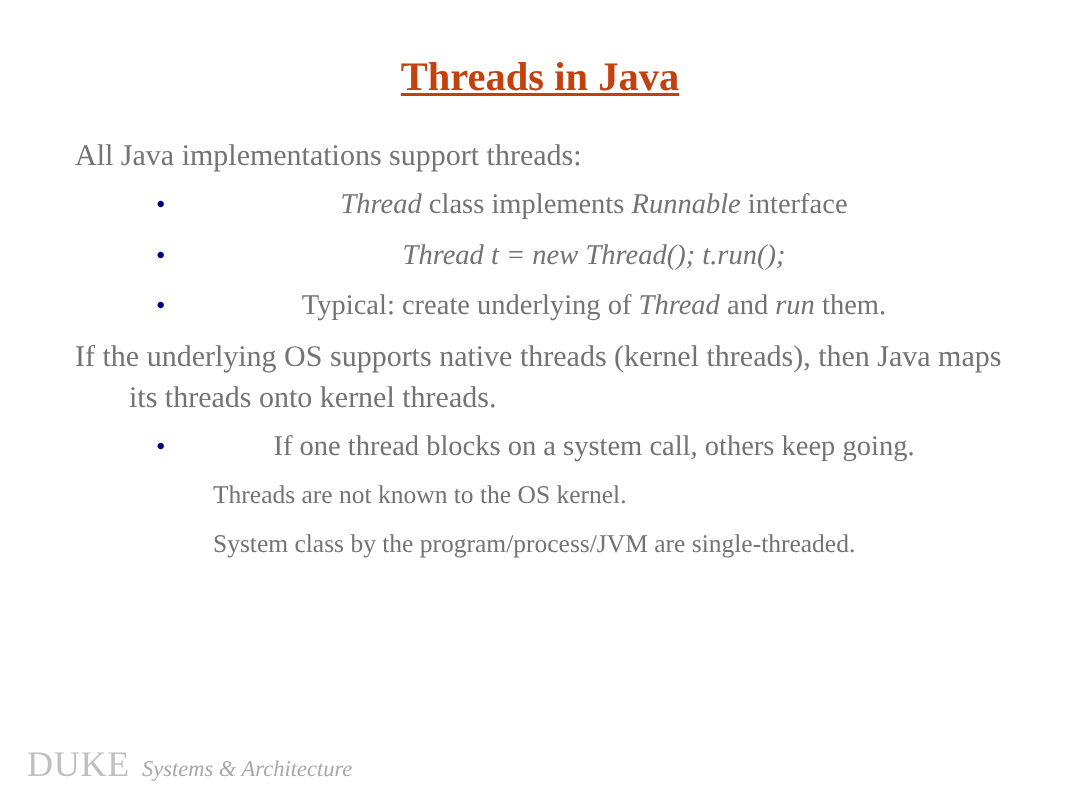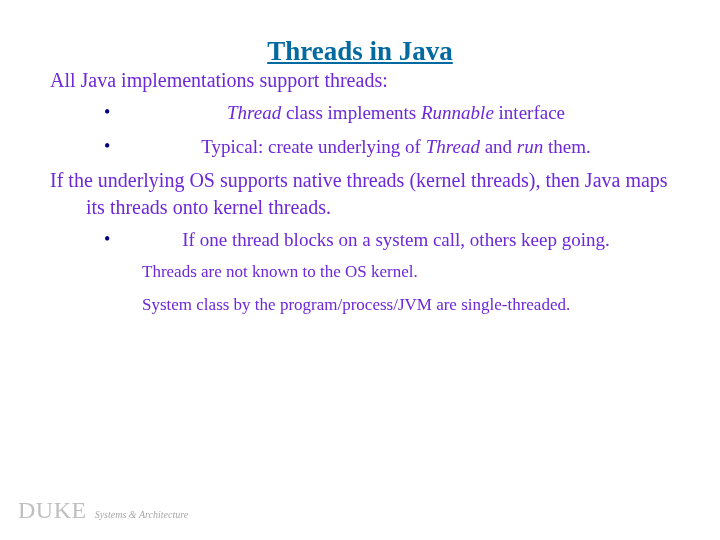--- a/index.html
+++ b/index.html
@@ -12,27 +12,28 @@
     overflow: hidden;
   }
   .slide {
     width: 100%;
     height: 100%;
     padding: 36px 50px 0 50px;
   }
   .title {
     text-align: center;
     font-size: 27px;
-    color: #0369a1;
+    color: #c2410c;
     text-decoration: underline;
+    margin-bottom: 24px;
     font-family: 'Times New Roman', serif;
   }
   .body-text {
     font-size: 20px;
-    color: #6d28d9;
+    color: #737373;
     line-height: 1.35;
     font-family: 'Times New Roman', serif;
   }
   .para {
     margin-bottom: 6px;
   }
   .para-indent {
     padding-left: 36px;
     text-indent: -36px;
     margin-bottom: 6px;
@@ -74,38 +75,41 @@
   }
   .footer-duke {
     font-size: 24px;
     font-weight: normal;
     color: #bfbfbf;
     letter-spacing: 0.5px;
     display: inline-block;
     vertical-align: baseline;
   }
   .footer-sub {
-    font-size: 10px;
+    font-size: 15px;
     font-style: italic;
     color: #a8a8a8;
     margin-left: 4px;
   }
 </style>
 </head>
 <body>
 
 <div class="slide">
   <h1 class="title">Threads in Java</h1>
 
   <div class="body-text">
     <div class="para">All Java implementations support threads:</div>
 
     <ul class="bullets">
       <li>
         <span class="italic">Thread</span><span> class implements </span><span class="italic">Runnable</span><span> interface</span>
+      </li>
+      <li>
+        <span class="italic">Thread t = new Thread(); t.run();</span>
       </li>
       <li>
         <span>Typical: create underlying of </span><span class="italic">Thread</span><span> and </span><span class="italic">run</span><span> them.</span>
       </li>
     </ul>
 
     <div class="para-indent">If the underlying OS supports native threads (kernel threads), then Java maps its threads onto kernel threads.</div>
 
     <ul class="bullets">
       <li>If one thread blocks on a system call, others keep going.</li>

